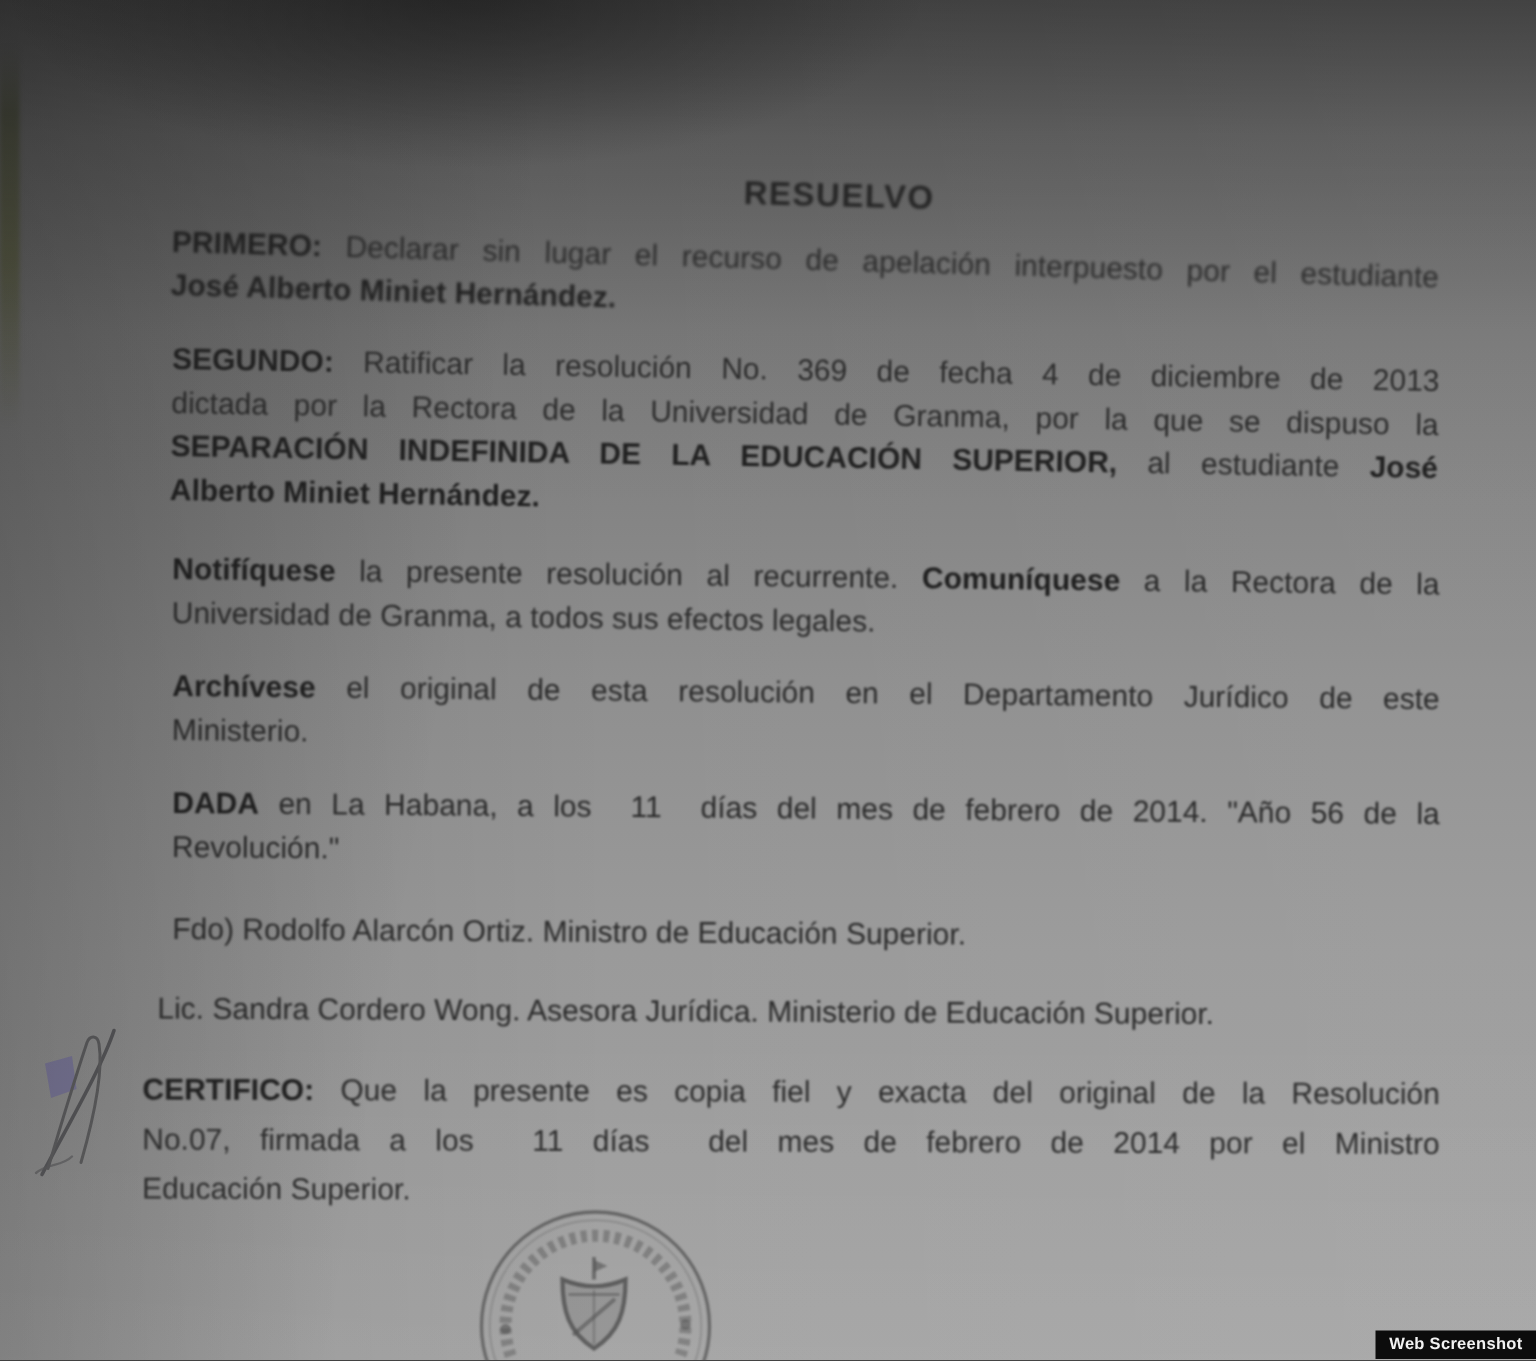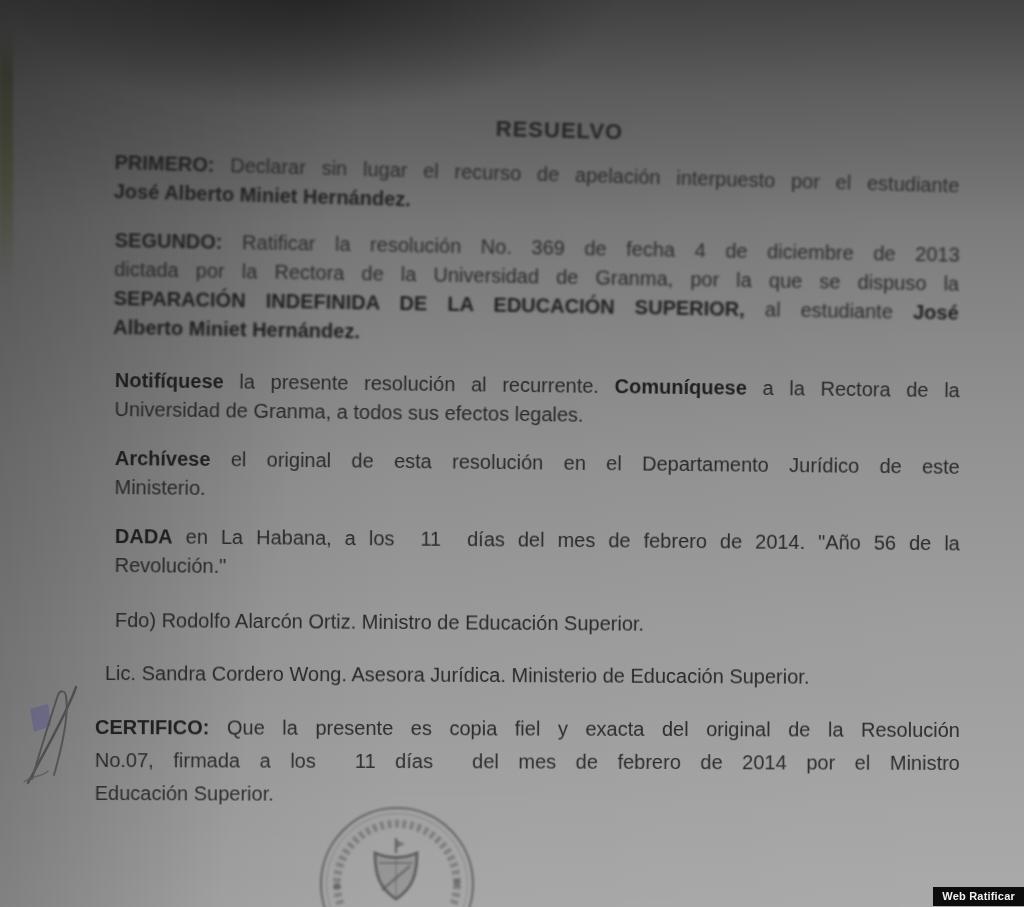--- a/index.html
+++ b/index.html
@@ -113,14 +113,14 @@
     <line x1="84" y1="38" x2="84" y2="53" stroke="#383838" stroke-width="2.5" opacity="0.7"></line>
     <path d="M84,40 L93,44 L84,48 Z" fill="#383838" opacity="0.6"></path>
     <path d="M63,53 C77,59 91,59 105,53 C105,74 101,88 84,99 C67,88 63,74 63,53 Z" fill="rgba(45,45,45,0.18)" stroke="#383838" stroke-width="2.8" opacity="0.85"></path>
     <line x1="67" y1="63" x2="101" y2="63" stroke="#383838" stroke-width="2" opacity="0.5"></line>
     <line x1="70" y1="90" x2="98" y2="66" stroke="#383838" stroke-width="2.5" opacity="0.6"></line>
     <line x1="84" y1="60" x2="84" y2="96" stroke="#383838" stroke-width="1.5" opacity="0.4"></line>
   </svg>
 
   <div id="light-overlay"></div>
 
-  <div id="web-screenshot-badge">Web Ratificar</div>
+  <div id="web-screenshot-badge">Web Screenshot</div>
 </div>
 
 </body></html>

